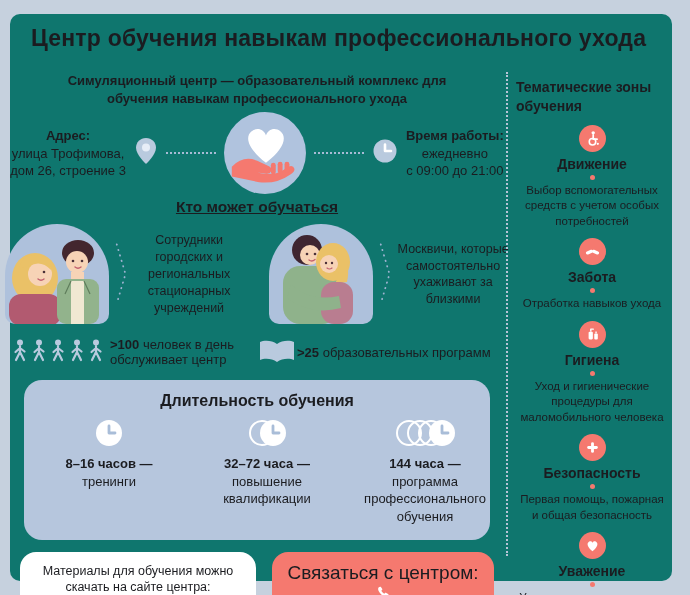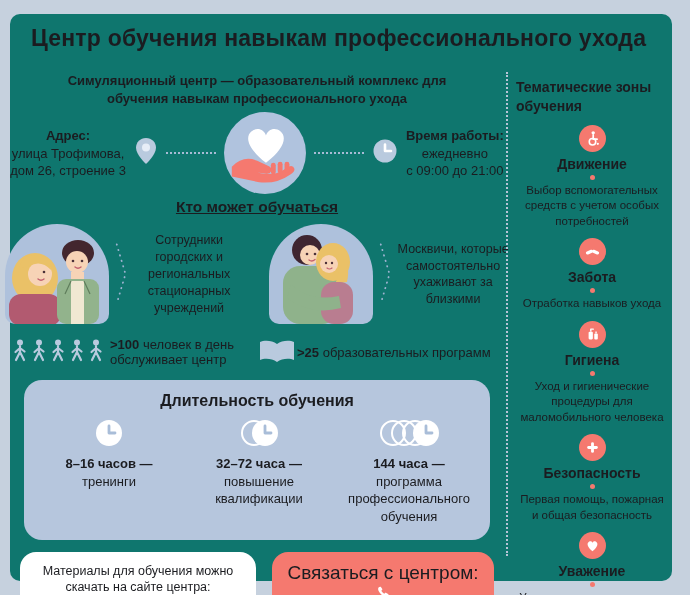--- a/index.html
+++ b/index.html
@@ -56,21 +56,21 @@
   .stats-row{margin-top:10px;display:flex;width:100%;justify-content:center;}
   .stat{width:247px;display:flex;flex-direction:row;align-items:center;}
   .stat-icons{height:24px;display:flex;align-items:flex-end;gap:3px;}
   .stat-text{margin-top:3px;font-size:13px;}
   .stat-text b{font-weight:bold;}
   .duration-box{
     margin-top:13px;width:466px;background:#b6c6dd;border-radius:18px;
     padding:12px 10px 14px;box-sizing:border-box;
   }
   .duration-heading{text-align:center;font-size:16px;font-weight:bold;}
-  .duration-items{display:flex;margin-top:8px;}
+  .duration-items{display:flex;margin-top:8px;gap:8px;}
   .duration-item{flex:1;display:flex;flex-direction:column;align-items:center;}
   .duration-clock{height:30px;display:flex;align-items:center;}
   .duration-text{margin-top:7px;text-align:center;font-size:13px;line-height:1.35;width:150px;}
   .duration-hours{font-weight:bold;}
   .bottom-row{margin-top:12px;display:flex;gap:16px;align-items:flex-start;}
   .materials-card{
     width:236px;min-height:80px;background:#ffffff;border-radius:16px;
     padding:11px 10px;box-sizing:border-box;text-align:center;
   }
   .materials-text{font-size:12.5px;line-height:1.35;}

